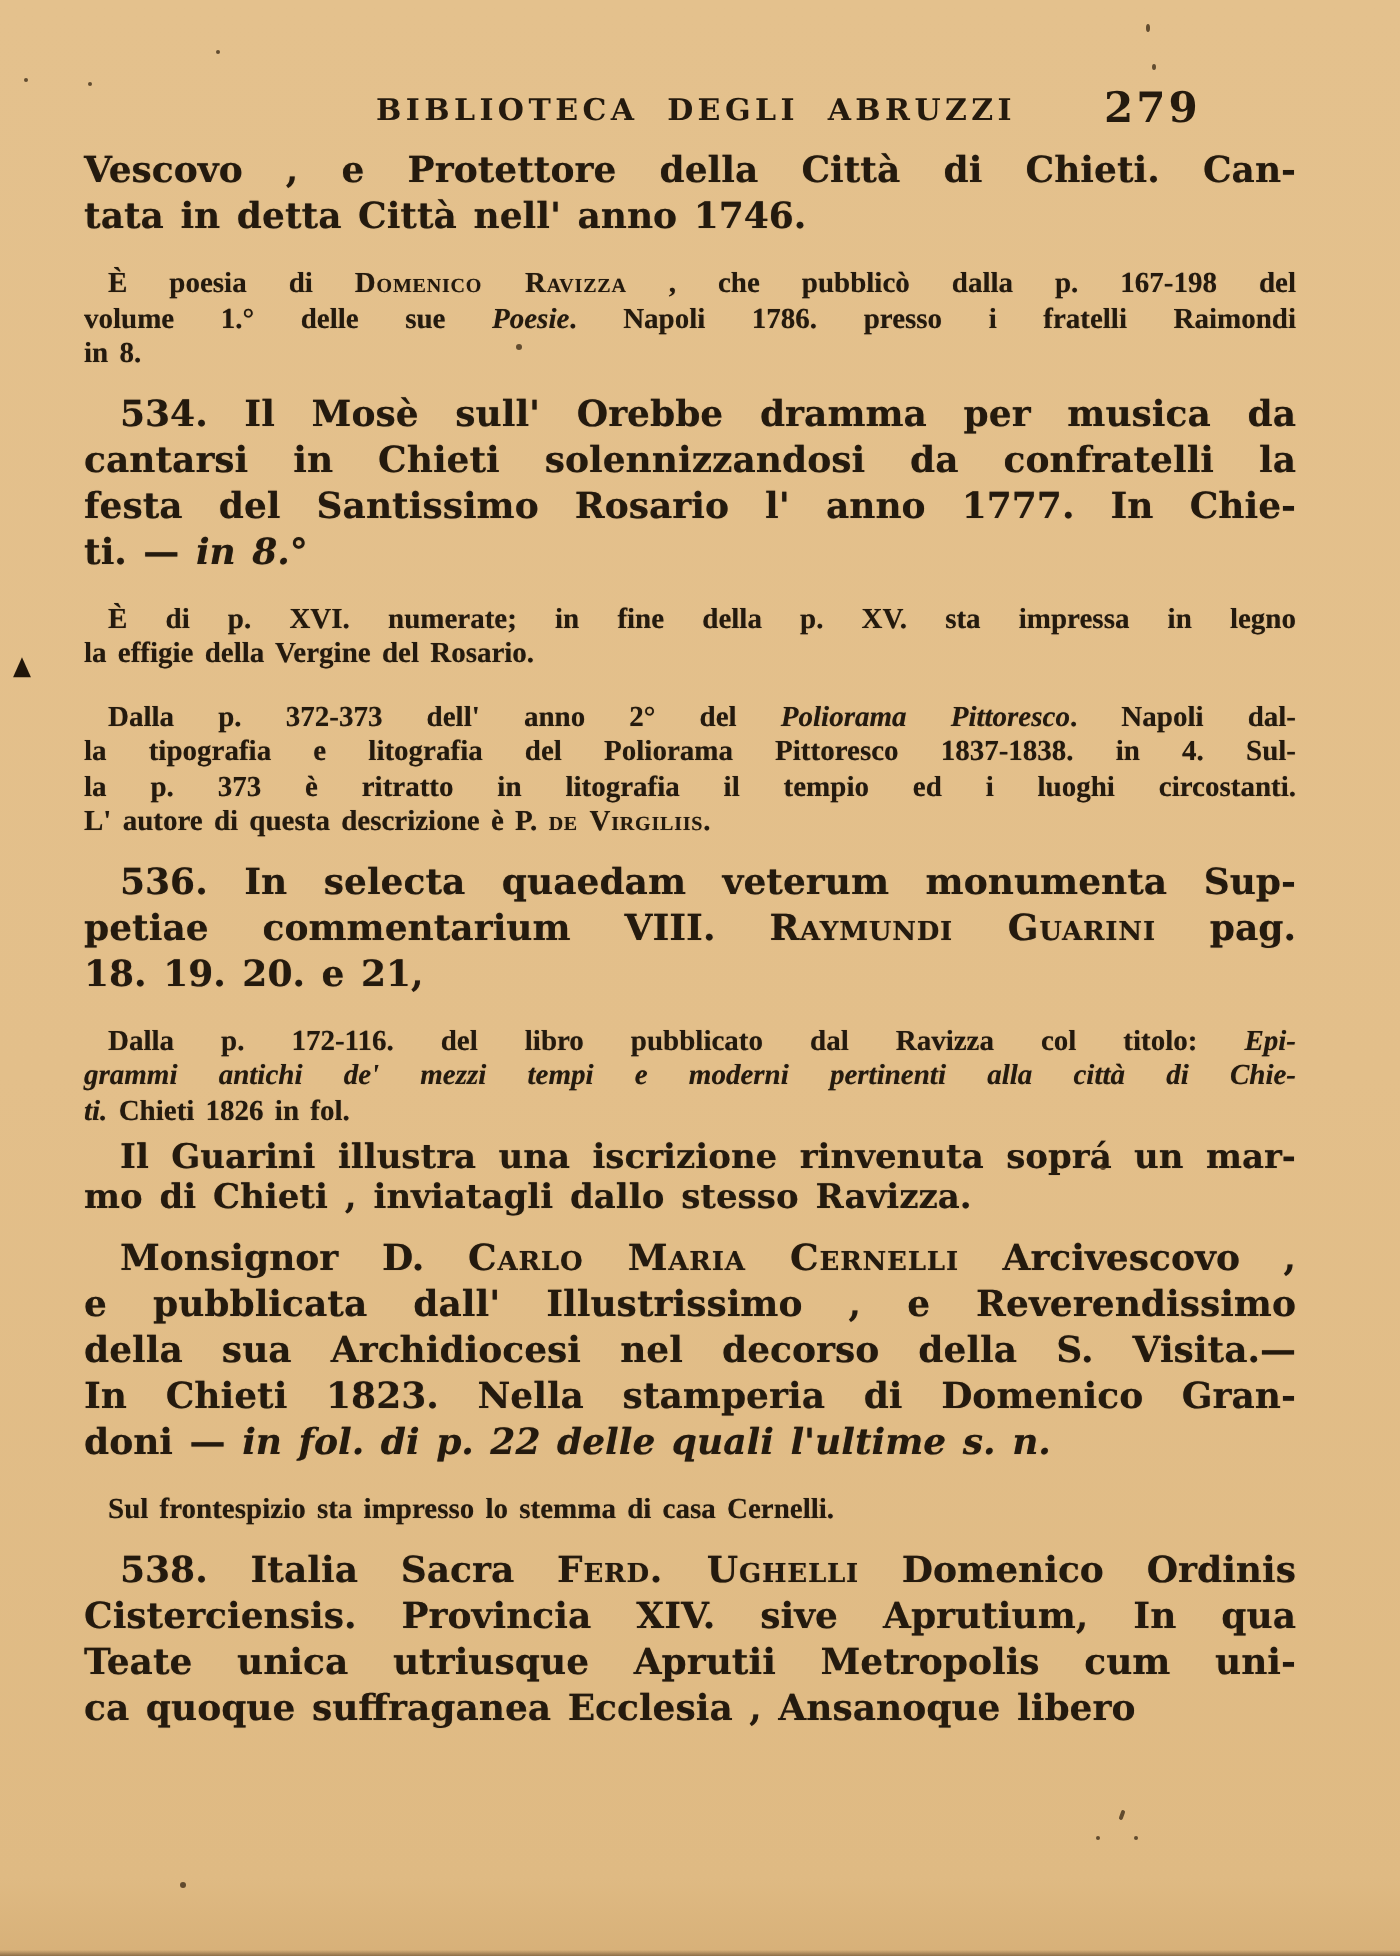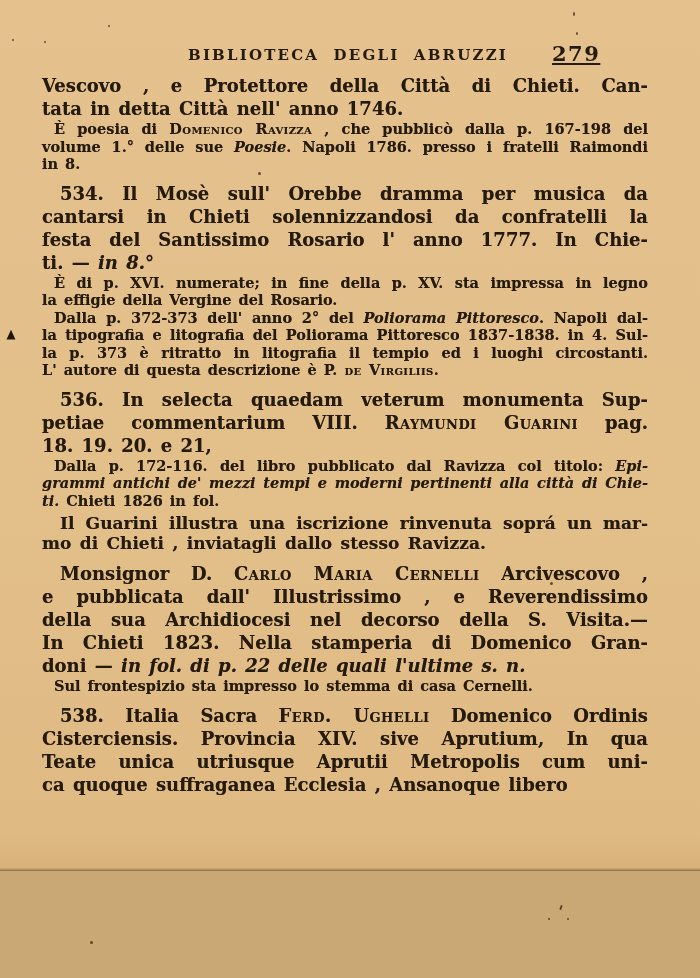--- a/index.html
+++ b/index.html
@@ -7,55 +7,55 @@
     --ink: #241a0e;
   }
   html, body {
     margin: 0; padding: 0;
     width: 700px; height: 978px;
     overflow: hidden;
     background: #c9a876;
   }
   .page {
     position: relative;
-    width: 700px; height: 871px;
+    width: 700px; height: 978px;
     background: linear-gradient(180deg, #e4c18d 0%, var(--paper) 55%, #dfba83 96%, #d7b078 100%);
     font-family: "DejaVu Serif", "Liberation Serif", serif;
     color: var(--ink);
     -webkit-font-smoothing: antialiased;
   }
   .page::after {
     content: "";
     position: absolute; left: 0; right: 0; bottom: 0; height: 3px;
     background: linear-gradient(180deg, rgba(110,80,45,0), rgba(80,56,30,0.55));
     pointer-events: none;
   }
   .header { position: absolute; top: 0; left: 0; right: 0; height: 70px; }
   .running-title {
     position: absolute; left: 188px; top: 46px;
     font-size: 15px; font-weight: 700;
     letter-spacing: 2.2px; word-spacing: 7px;
     white-space: nowrap;
   }
   .page-number {
     position: absolute; left: 552px; top: 41px;
-    font-size: 21px; font-weight: 700; letter-spacing: 1.5px; text-decoration: underline;
+    font-size: 21px; font-weight: 700; letter-spacing: 1.5px;
   }
   .text-block {
     position: absolute; left: 42px; top: 74px; width: 606px;
     font-weight: 700;
     text-shadow: 0 0 0.4px rgba(36,26,14,0.55);
   }
   .line { text-align: left; white-space: normal; }
   .line.just { text-align: justify; text-align-last: justify; -moz-text-align-last: justify; }
   .entry { font-size: 18px; line-height: 23px; margin-top: 9px; word-spacing: 2px; }
   .entry.noind { margin-top: 0; }
   .entry > .line:first-child { text-indent: 18px; }
   .entry.noind > .line:first-child { text-indent: 0; }
-  .note { font-size: 14.5px; line-height: 17.5px; margin-top: 0; word-spacing: 2px; }
+  .note { font-size: 14.5px; line-height: 17.5px; margin-top: 14px; word-spacing: 2px; font-family: Liberation Serif, serif; }
   .note > .line:first-child { text-indent: 12px; }
   .mid { font-size: 17px; line-height: 20px; margin-top: 4px; word-spacing: 2.5px; }
   .mid > .line:first-child { text-indent: 18px; }
   .sc { font-variant: small-caps; letter-spacing: 0.4px; }
   .it { font-style: italic; }
   .margin-blot {
     position: absolute; left: 6px; top: 327px;
     font-size: 13px; color: #20150a; line-height: 13px;
     transform: scaleX(0.9);
   }

